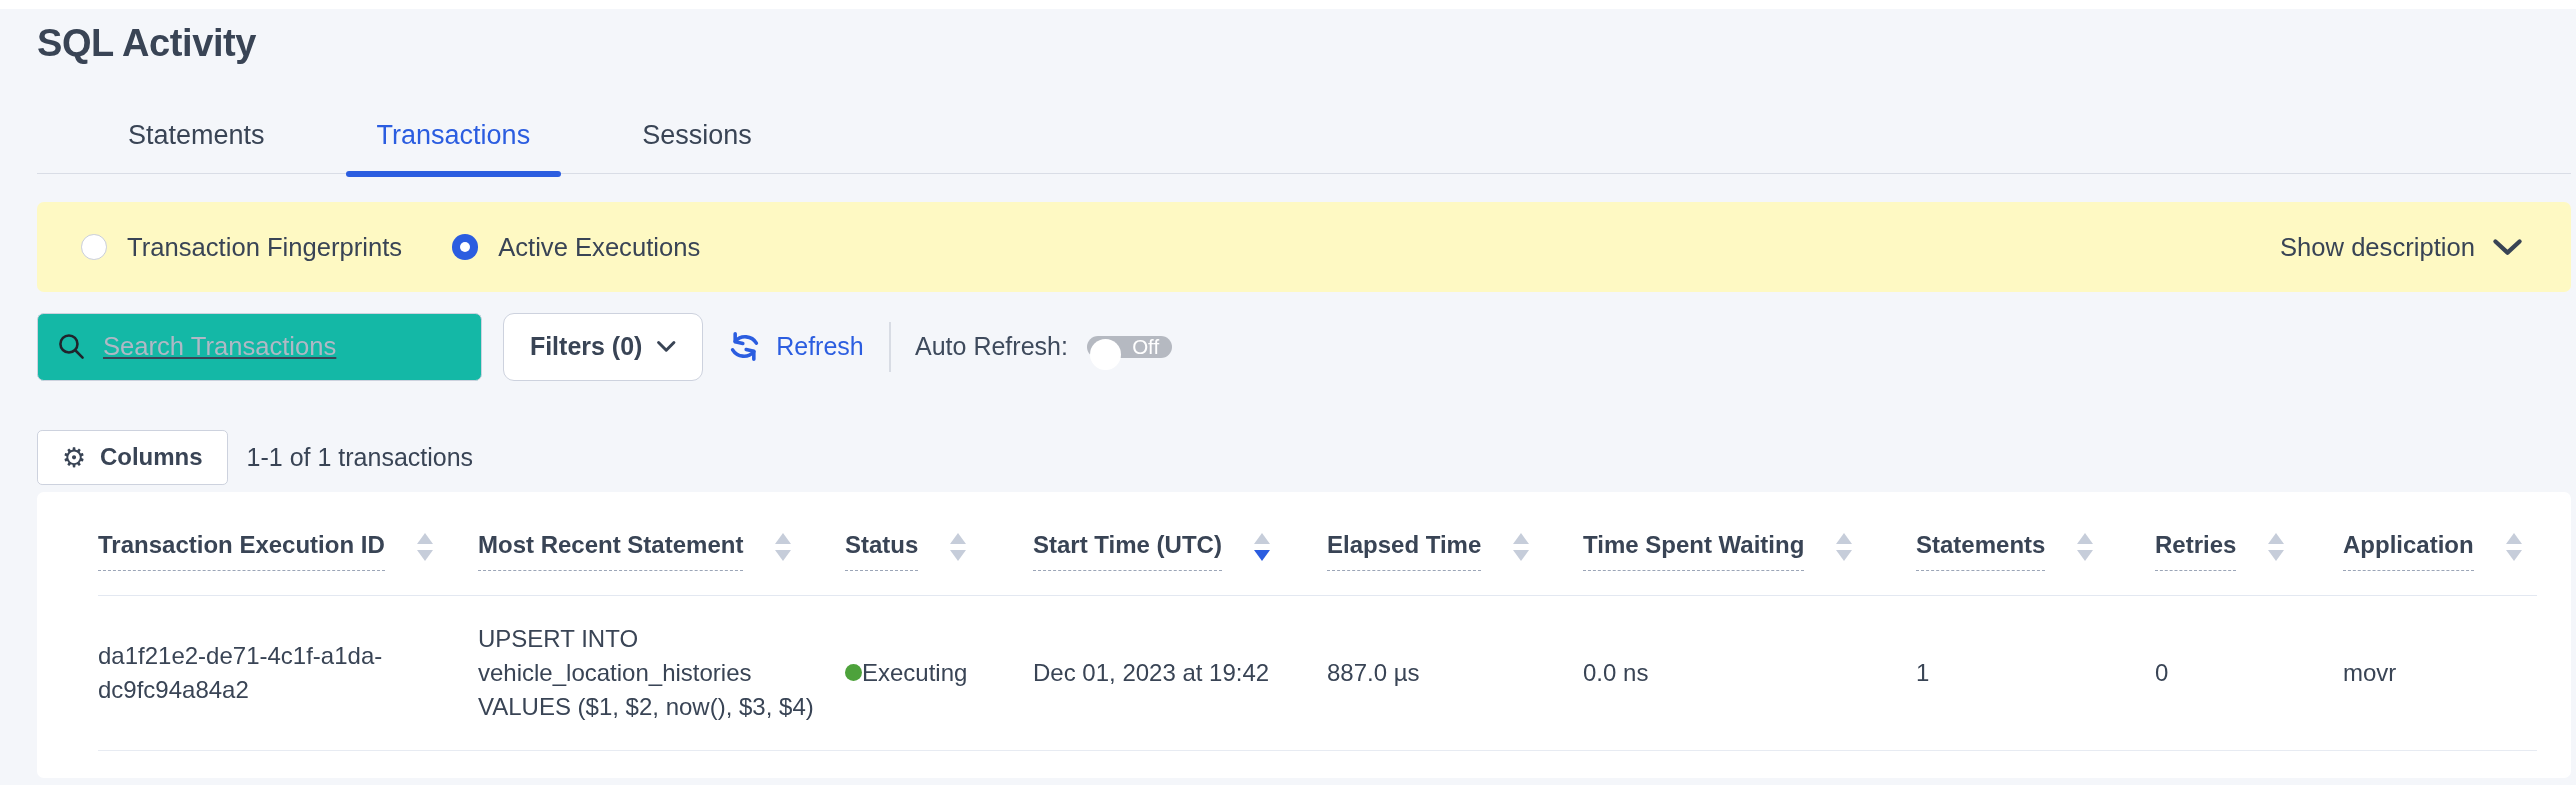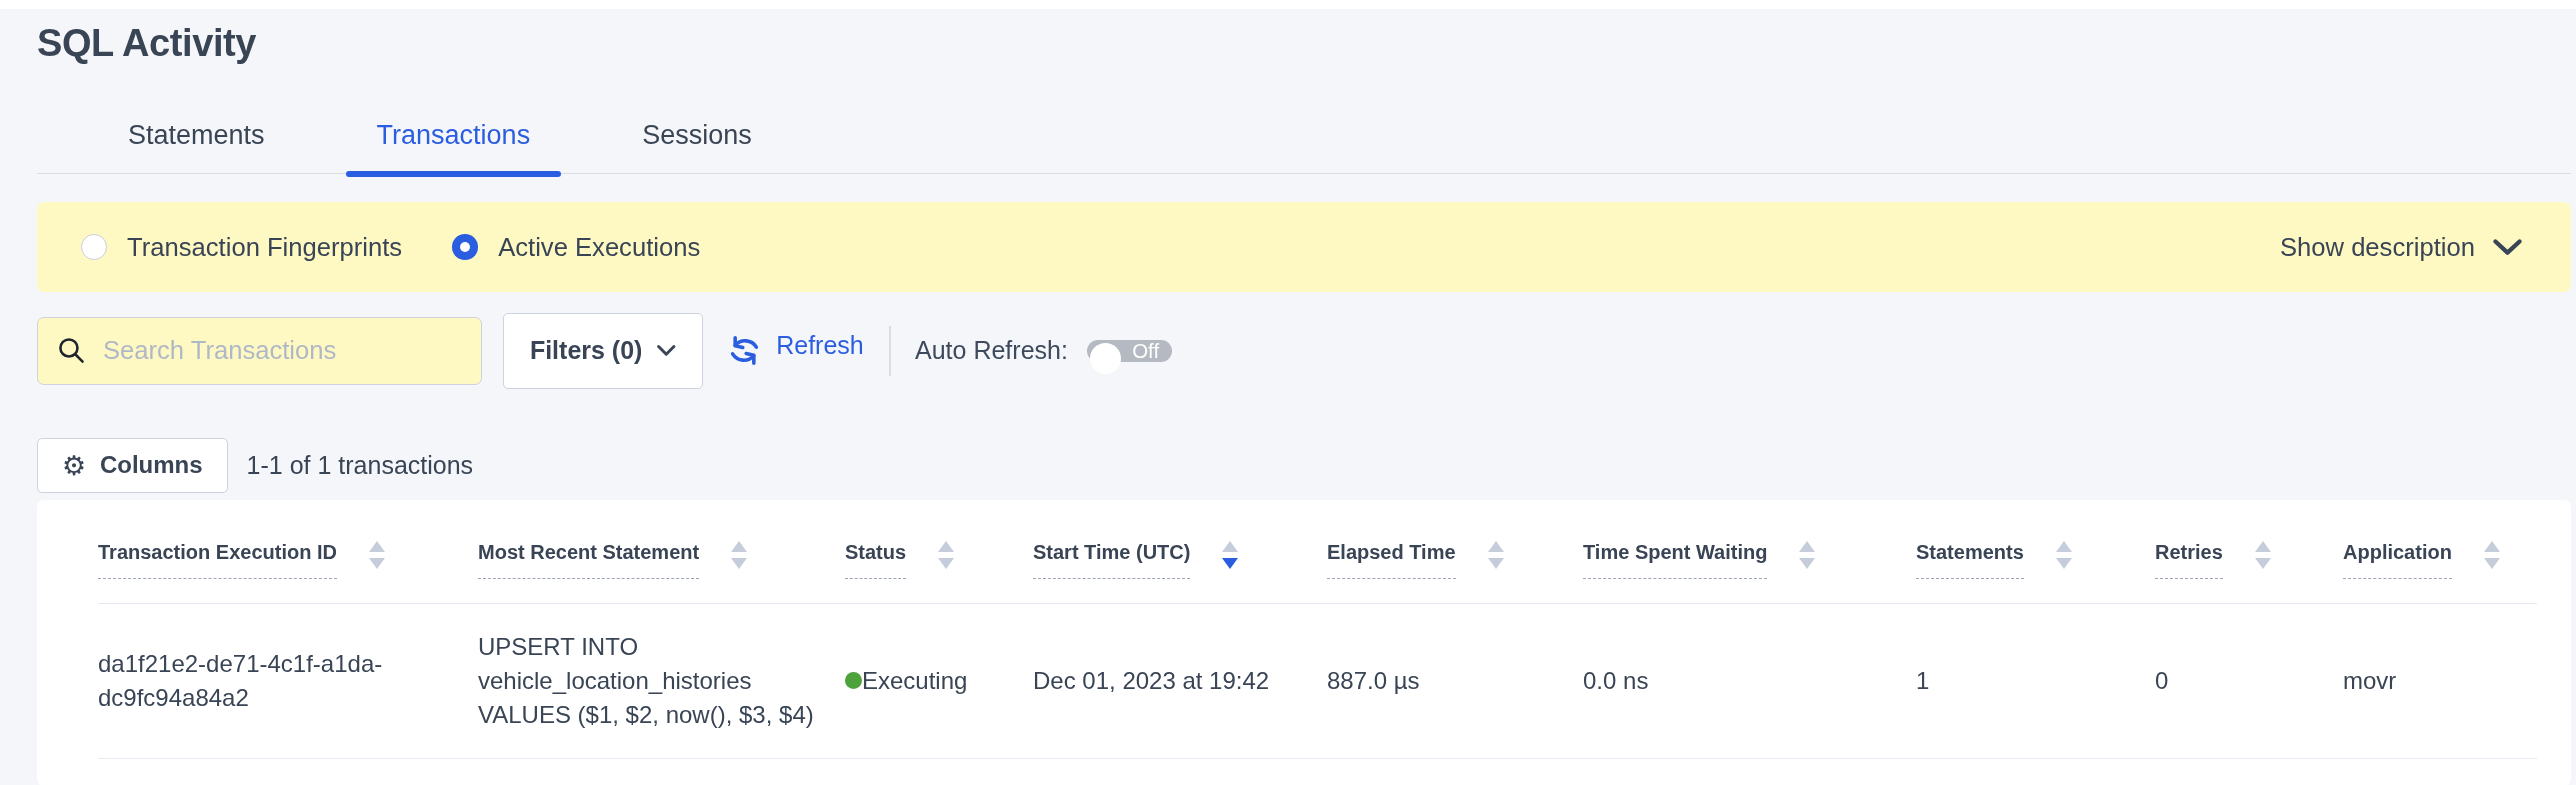--- a/index.html
+++ b/index.html
@@ -95,59 +95,60 @@
 
   
   .controls-row {
     margin-top: 20.5px;
     display: flex;
     align-items: center;
   }
   .search-box {
     width: 445px;
     height: 68px;
-    background: #fef9c3;
+    background: #14b8a6;
     border: 1.7px solid #cdd2de;
     border-radius: 6.8px;
     display: flex;
     align-items: center;
     padding: 0 19px;
+    text-decoration: underline;
   }
   .search-box input {
     border: none;
     outline: none;
     background: transparent;
     font-family: "Liberation Sans", sans-serif;
     font-size: 25.6px;
     color: #394455;
     margin-left: 17px;
     width: 100%;
   }
   .search-box input::placeholder { color: #b0b8c5; }
   .filters-btn {
     margin-left: 21.3px;
-    height: 76px;
+    height: 68px;
     padding: 0 25.6px;
     background: #ffffff;
     border: 1.7px solid #cdd2de;
-    border-radius: 5px;
+    border-radius: 11px;
     display: flex;
     align-items: center;
     gap: 13.7px;
     font-size: 25px;
     font-weight: 700;
     color: #394455;
     cursor: pointer;
     white-space: nowrap;
   }
   .asof-text { margin-left: 61px; font-size: 25px; color: #3e4a5c; white-space: nowrap; }
   .refresh-link {
     margin-left: 22px;
     display: flex;
-    align-items: flex-start;
+    align-items: center;
     gap: 12px;
     color: #2b5de0;
     font-size: 25px;
     cursor: pointer;
     white-space: nowrap;
   }
   .v-divider { width: 1.7px; height: 50px; background: #d8dce4; margin: 0 24px 0 25.6px; }
   .auto-refresh-label { font-size: 25px; color: #3e4a5c; white-space: nowrap; }
   .toggle {
     margin-left: 19px;
@@ -207,21 +208,21 @@
     display: grid;
     grid-template-columns: 380px 367px 188px 294px 256px 333px 239px 188px minmax(0,1fr);
   }
   .thead {
     padding-top: 38px;
     padding-bottom: 24px;
     border-bottom: 1.7px solid #e3e8f1;
   }
   .th { display: flex; align-items: flex-start; cursor: pointer; padding-right: 8.5px; }
   .th-label {
-    font-size: 20px;
+    font-size: 24px;
     font-weight: 700;
     color: #394455;
     line-height: 29px;
     padding-bottom: 10.2px;
     border-bottom: 1.7px dashed #9ba5b7;
     white-space: nowrap;
   }
   .sort { display: flex; flex-direction: column; gap: 6px; margin-left: 32px; padding-top: 2.6px; flex: 0 0 auto; }
   .sort .up {
     width: 0; height: 0;

